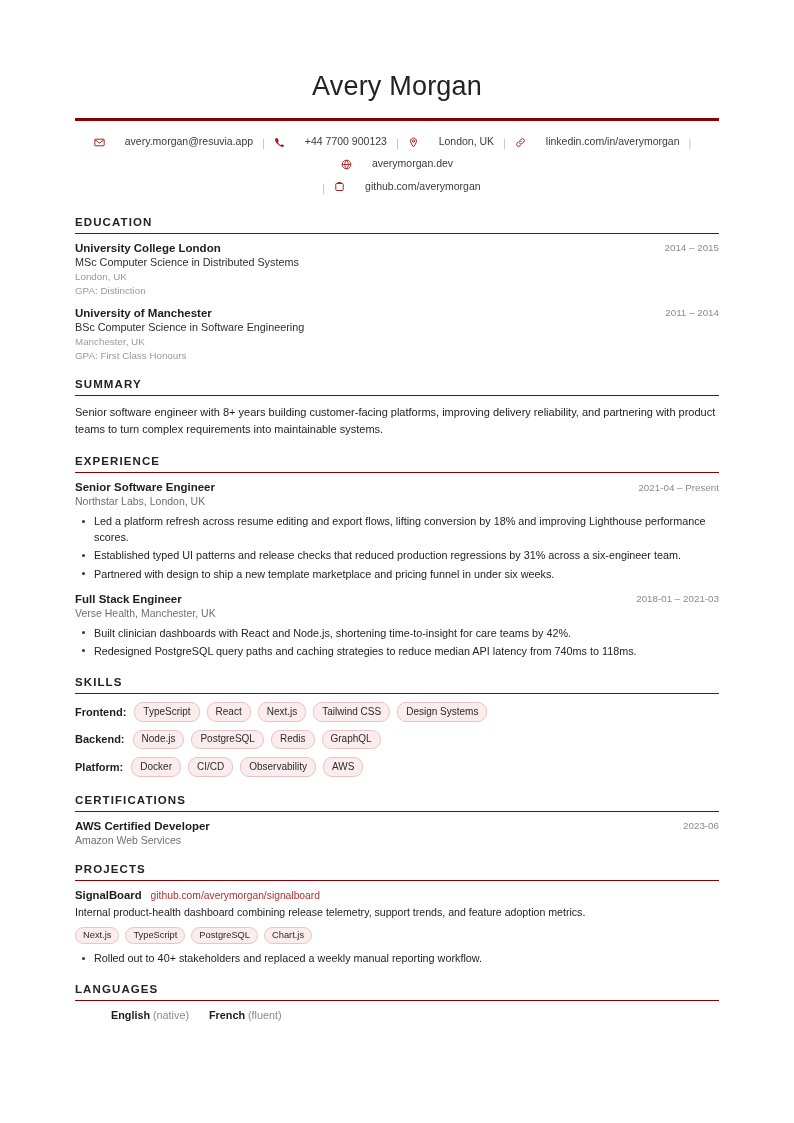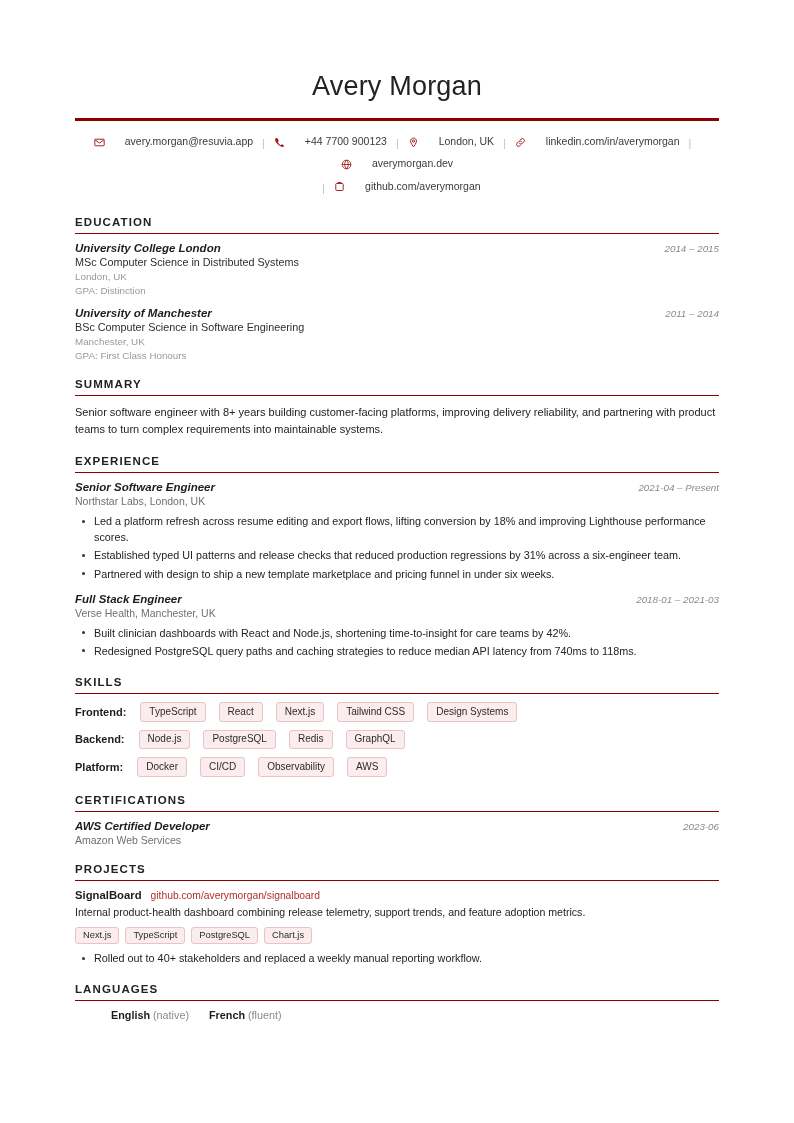--- a/index.html
+++ b/index.html
@@ -80,23 +80,22 @@
     border: 0;
     border-top: 1px solid #8b0000;
     margin: 0 0 8px 0;
   }
 
   .entry { margin-bottom: 11px; }
   .entry:last-child { margin-bottom: 0; }
   .entry-head {
     display: flex;
     justify-content: space-between;
-    align-items: flex-end;
+    align-items: center;
     gap: 12px;
-    font-style: italic;
   }
   .entry-title {
     font-size: 11.5px;
     font-weight: bold;
     color: #1d1d1d;
   }
   .entry-date {
     font-size: 9.8px;
     color: #8a8a8a;
     white-space: nowrap;
@@ -146,37 +145,37 @@
     height: 3px;
     border-radius: 50%;
     background: #333333;
   }
 
   
   .skill-row {
     display: flex;
     align-items: center;
     flex-wrap: wrap;
-    gap: 13px;
+    gap: 7px;
     margin-bottom: 8px;
   }
   .skill-row:last-child { margin-bottom: 0; }
   .skill-label {
     font-size: 11px;
     font-weight: bold;
     color: #1d1d1d;
     margin-right: 1px;
   }
   .pill {
     display: inline-block;
     font-size: 10px;
     color: #2b2b2b;
     background: #fbeced;
     border: 1px solid #e8c4c6;
-    border-radius: 3px;
+    border-radius: 9px;
     padding: 2.5px 8px;
     line-height: 1.25;
     white-space: nowrap;
   }
   .pill.small {
     font-size: 9.3px;
     padding: 2px 7px;
   }
 
   

